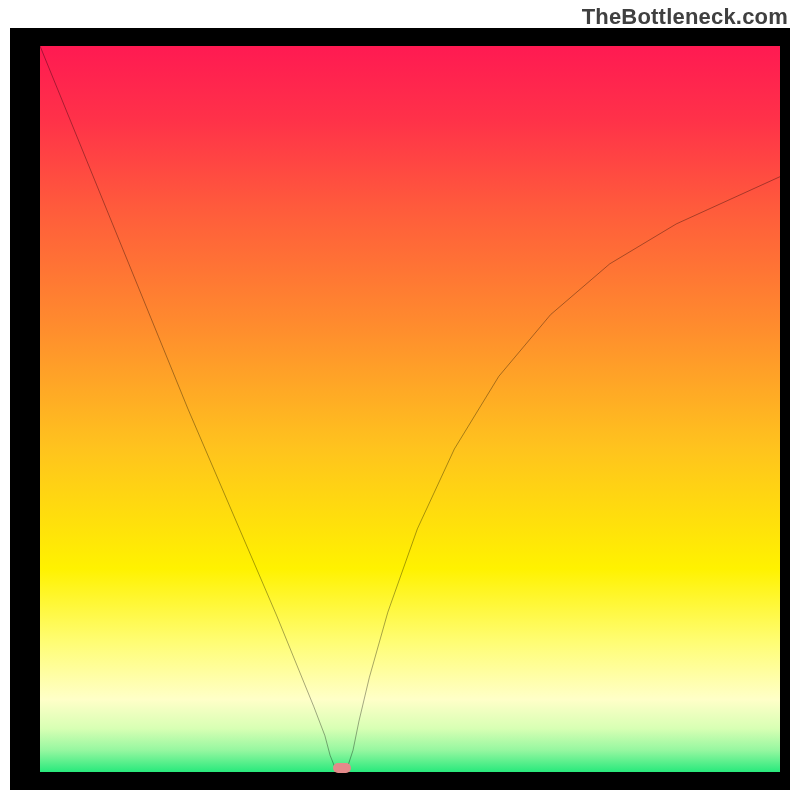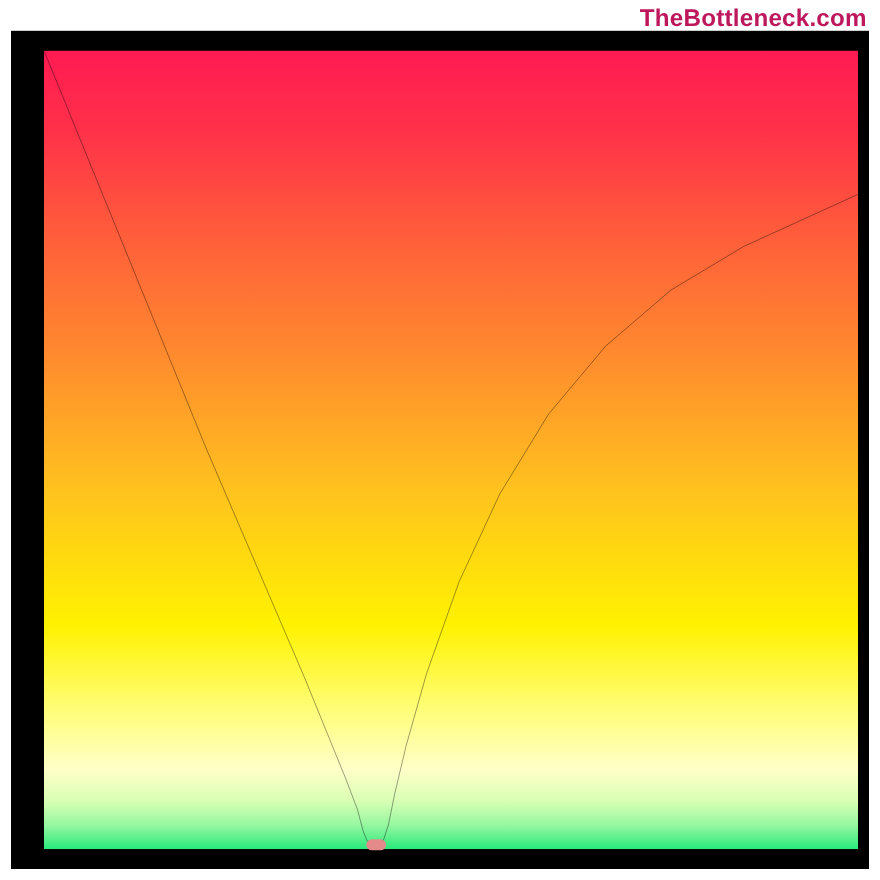--- a/index.html
+++ b/index.html
@@ -46,21 +46,21 @@
     width: 100%;
     height: 100%;
     pointer-events: none;
   }
   .watermark {
     position: absolute;
     top: 4px;
     right: 12px;
     font-size: 22px;
     font-weight: 600;
-    color: #be185d;
+    color: #404040;
     letter-spacing: 0.2px;
   }
   .marker {
     position: absolute;
     width: 18px;
     height: 10px;
     border-radius: 5px;
     pointer-events: none;
   }
 </style>

